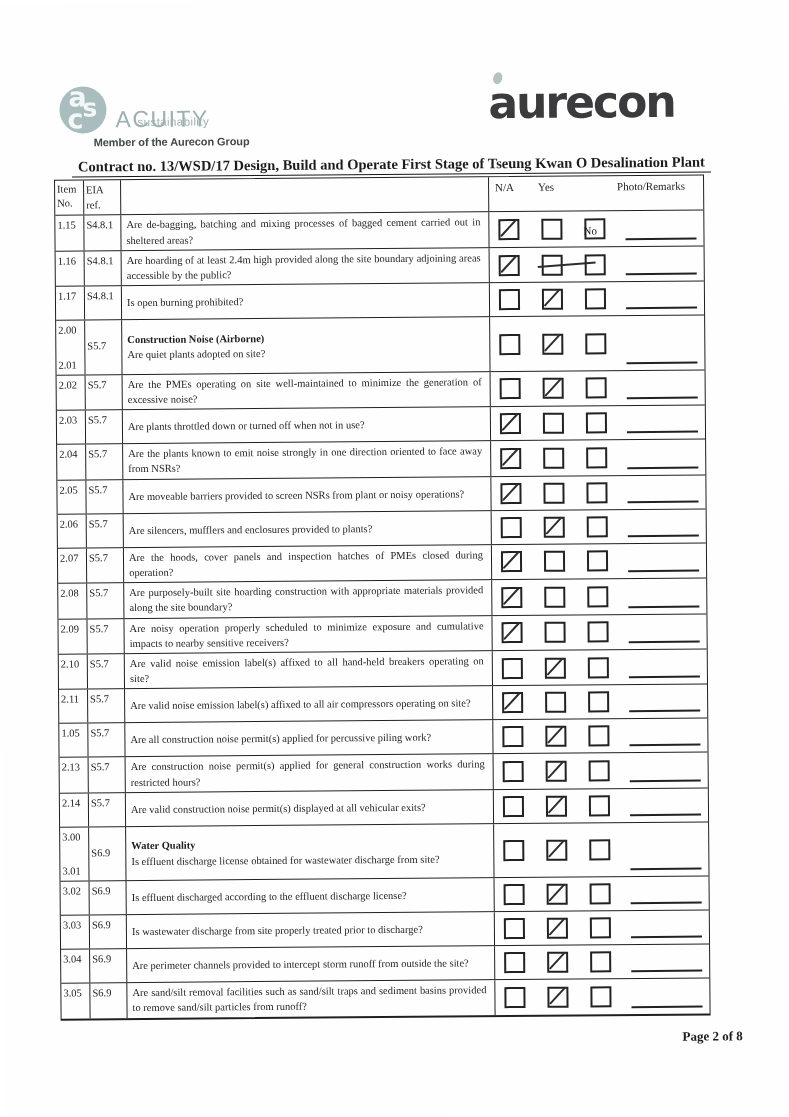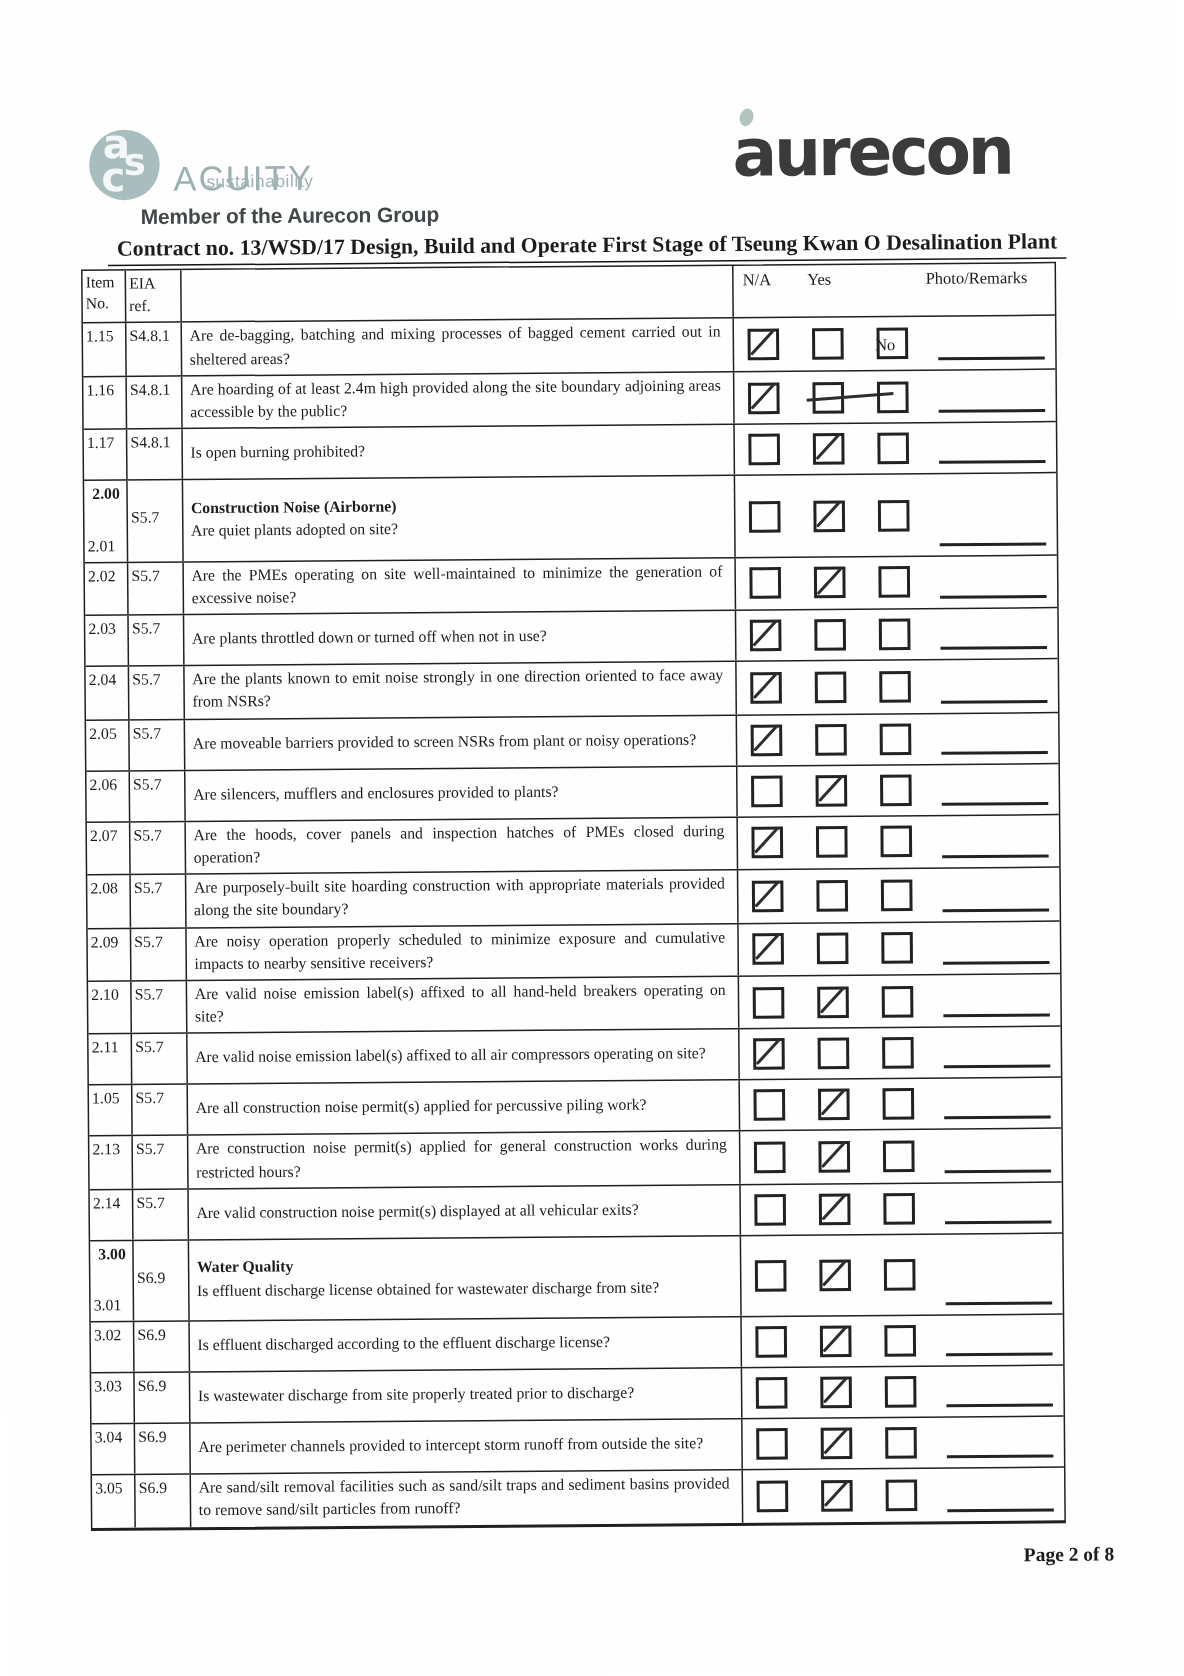--- a/index.html
+++ b/index.html
@@ -17,21 +17,21 @@
   .ac-circle{position:absolute;left:6px;top:2px;width:47px;height:47px;border-radius:50%;
     background:#a9bdbe;font-family:"DejaVu Sans",sans-serif;}
   .ac-circle span{position:absolute;color:#f4f7f7;font-weight:700;line-height:1;}
   .m-a{left:9px;top:-3px;font-size:27px;}
   .m-s{left:23px;top:9px;font-size:25px;}
   .m-c{left:8px;top:19px;font-size:27px;}
   .ac-name{position:absolute;left:62px;top:6px;font-size:23px;letter-spacing:1.5px;
     color:#9db0b2;font-family:"Liberation Sans",sans-serif;font-weight:500;margin-top:16px;}
   .ac-tag{position:absolute;left:84px;top:32px;font-size:11.5px;color:#9db0b2;
     font-family:"Liberation Sans",sans-serif;letter-spacing:.4px;}
-  .ac-member{position:absolute;left:40px;top:52px;font-size:14px;font-weight:700;
+  .ac-member{position:absolute;left:40px;top:52px;font-size:11px;font-weight:700;
     color:#414849;font-family:"Liberation Sans",sans-serif;letter-spacing:-.1px;white-space:nowrap;}
   .aurecon{position:absolute;left:492px;top:-2px;width:220px;height:60px;}
   .au-name{position:relative;display:inline-block;font-size:44px;font-weight:700;color:#3b3b3d;
     letter-spacing:-2px;line-height:1.1;font-family:"DejaVu Sans","Liberation Sans",sans-serif;}
   .au-dot{position:absolute;left:5px;top:-7px;width:9px;height:12px;background:#b3c4be;
     border-radius:50%;transform:rotate(18deg);}
   
   .doc-title{margin:4px auto 0;width:fit-content;max-width:700px;text-align:center;
     font-weight:700;font-size:14.5px;border-bottom:1.9px solid #151515;padding:0 6px 1px;}
   
@@ -42,21 +42,21 @@
   .cell{box-sizing:border-box;}
   .c-item{width:29px;border-right:1.6px solid #202020;padding:2px 1px 2px 2px;flex:none;}
   .c-ref{width:37px;border-right:1.6px solid #202020;padding:2px 1px 2px 2px;flex:none;}
   .c-q{width:368px;border-right:1.6px solid #202020;padding:2px 8px 2px 5px;flex:none;
     display:flex;flex-direction:column;justify-content:center;}
   .q-text{text-align:justify;}
   .q-section{font-weight:700;}
   .c-checks{flex:1;display:flex;align-items:center;position:relative;}
   .section-row{min-height:40px;}
   .section-row .c-ref{padding-top:18px;}
-  .section-row .item-main{font-weight:700;text-align:center;}
+  .section-row .item-main{font-weight:400;}
   .item-sub{margin-top:19px;}
   
   .theader{min-height:33px;}
   .h-item div{line-height:1.3;}
   .h-checks .hl{position:absolute;top:3px;font-size:11px;text-align:left;}
   .hl-na{left:6px;width:32px;}
   .hl-yes{left:49px;width:32px;}
   .hl-no{left:94px;width:32px;margin-top:44px;}
   .hl-remarks{left:128px;width:88px;font-size:10.5px;}
   

